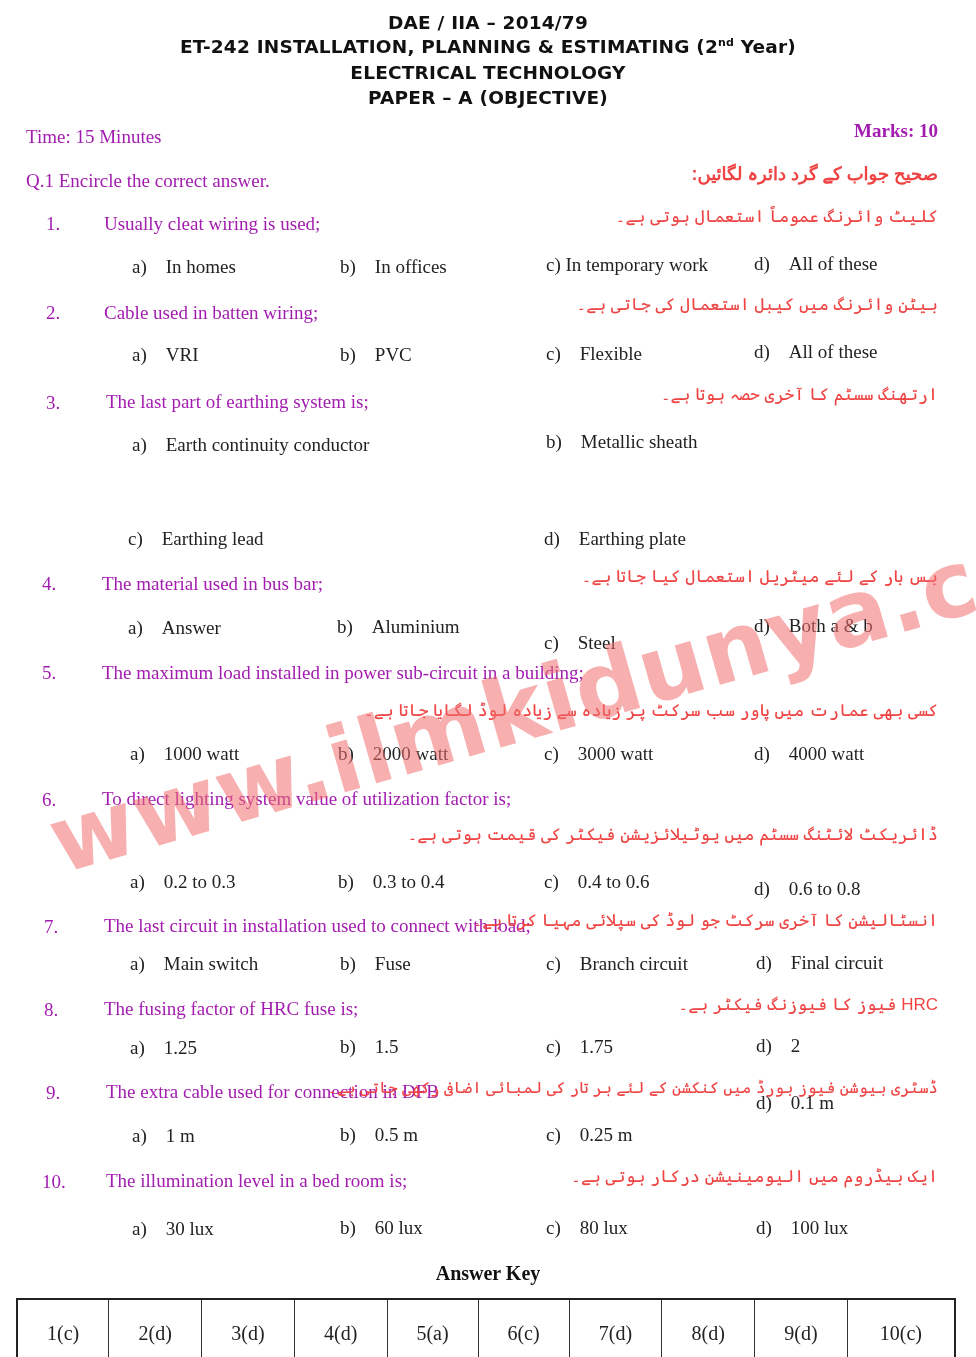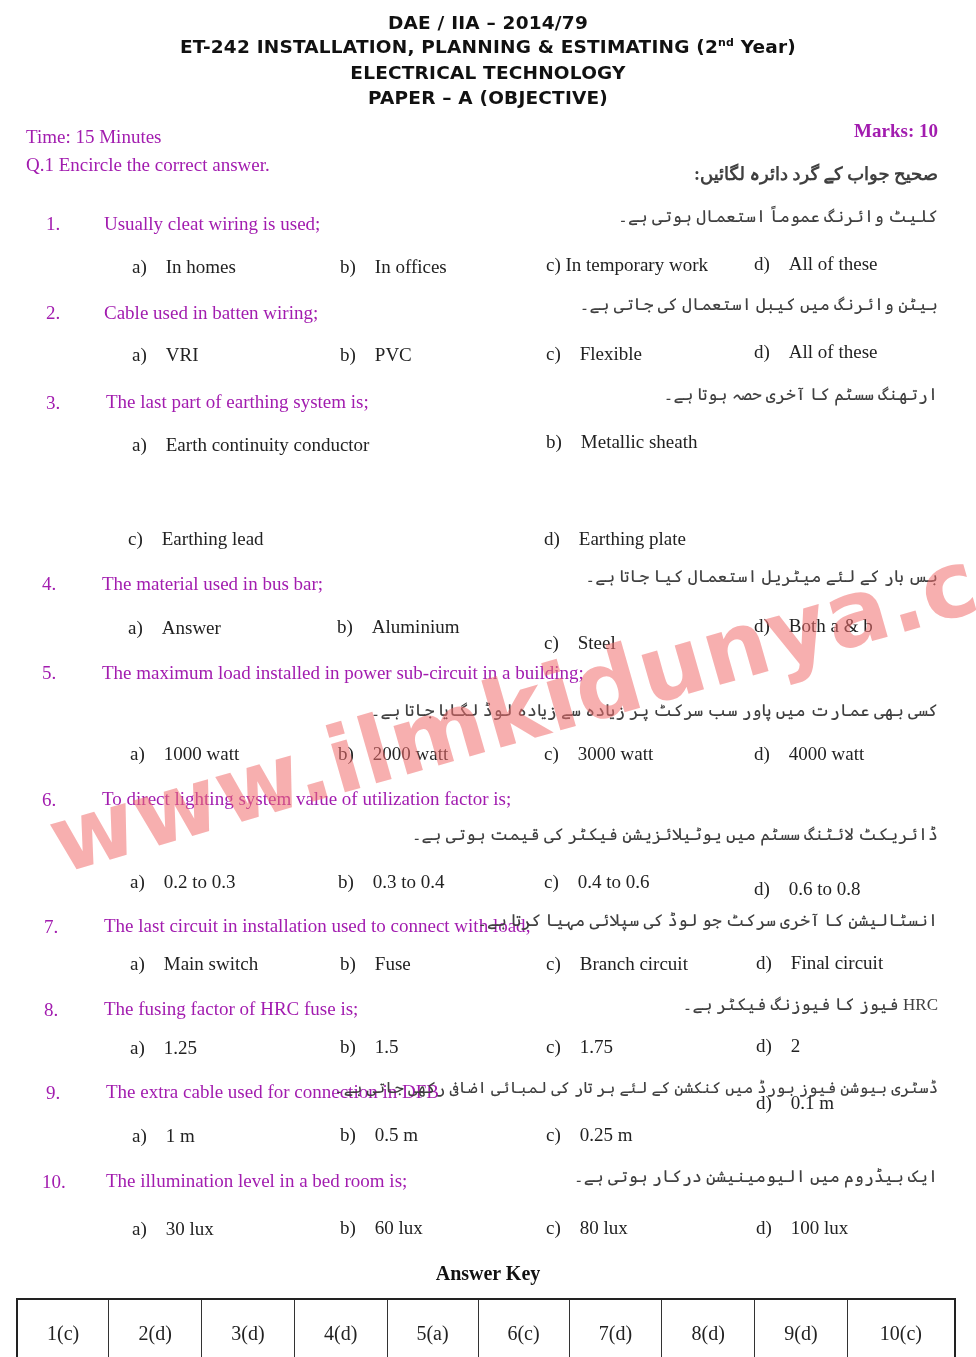--- a/index.html
+++ b/index.html
@@ -7,40 +7,40 @@
     width: 976px; height: 1357px; background: #ffffff; color: #1a1a1a;
     position: relative; overflow: hidden;
     font-family: "Liberation Serif", serif;
   }
   .hdr { position: absolute; left: 0; width: 976px; text-align: center;
     font-family: "DejaVu Sans", sans-serif; font-weight: bold; color: #111; font-size: 18.5px; letter-spacing: 0.2px; }
   .hdr sup { font-size: 11px; margin-top: 44px; }
   .abs { position: absolute; white-space: nowrap; }
   .txt { font-size: 19px; color: #a21caf; }
   .opt { font-size: 19px; color: #222; }
-  .urdu { position: absolute; right: 38px; direction: rtl; font-family: Liberation Serif, serif; font-size: 17px; color: #404040; white-space: nowrap; }
+  .urdu { position: absolute; right: 38px; direction: rtl; font-family: Liberation Sans, sans-serif; font-size: 17px; color: #ef4444; white-space: nowrap; }
   .bold { font-weight: bold; }
   .key-title { position: absolute; left: 0; width: 976px; top: 1262px; text-align: center; font-size: 20px; font-weight: bold; color: #111; }
   table.key { position: absolute; left: 16px; top: 1298px; width: 940px; border-collapse: collapse; border: 2px solid #222; }
   table.key td { border: 1.2px solid #333; height: 42px; text-align: center; font-size: 20px; color: #222; padding: 12px; }
   .wm { position: absolute; left: 20px; top: 640px; transform-origin: left center; transform: rotate(-16deg);
     font-family: "DejaVu Sans", sans-serif; font-weight: bold; font-size: 92px; color: rgba(240,110,110,0.55); white-space: nowrap; pointer-events: none; letter-spacing: 1px; }
 </style>
 </head>
 <body>
 
 <div class="hdr" style="top:12px;">DAE / IIA – 2014/79</div>
 <div class="hdr" style="top:36px;"><span>ET-242 INSTALLATION, PLANNING &amp; ESTIMATING (2</span><sup>nd</sup><span> Year)</span></div>
 <div class="hdr" style="top:62px;">ELECTRICAL TECHNOLOGY</div>
 <div class="hdr" style="top:87px;">PAPER – A (OBJECTIVE)</div>
 
 <div class="abs txt" style="left:26px; top:126px;">Time: 15 Minutes</div>
 <div class="abs txt bold" style="right:38px; top:120px;">Marks: 10</div>
 
-<div class="abs txt" style="left:26px; top:154px;text-align:center;">Q.1  Encircle the correct answer.</div>
+<div class="abs txt" style="left:26px; top:170px;text-align:center;">Q.1  Encircle the correct answer.</div>
 <div class="urdu bold" style="top:163px; font-size:18px;">صحیح جواب کے گرد دائرہ لگائیں:</div>
 
 <div>
   <div class="abs txt" style="left:46px; top:213px;">1.</div>
   <div class="abs txt" style="left:104px; top:213px;">Usually cleat wiring is used;</div>
   <div class="urdu" style="top:206px;">کلیٹ وائرنگ عموماً استعمال ہوتی ہے۔</div>
   <div class="abs opt" style="left:132px; top:256px;"><span>a)</span>&nbsp;&nbsp;&nbsp;&nbsp;<span>In homes</span></div>
   <div class="abs opt" style="left:340px; top:256px;"><span>b)</span>&nbsp;&nbsp;&nbsp;&nbsp;<span>In offices</span></div>
   <div class="abs opt" style="left:546px; top:254px;"><span>c)</span> <span>In temporary work</span></div>
   <div class="abs opt" style="left:754px; top:253px;"><span>d)</span>&nbsp;&nbsp;&nbsp;&nbsp;<span>All of these</span></div>

